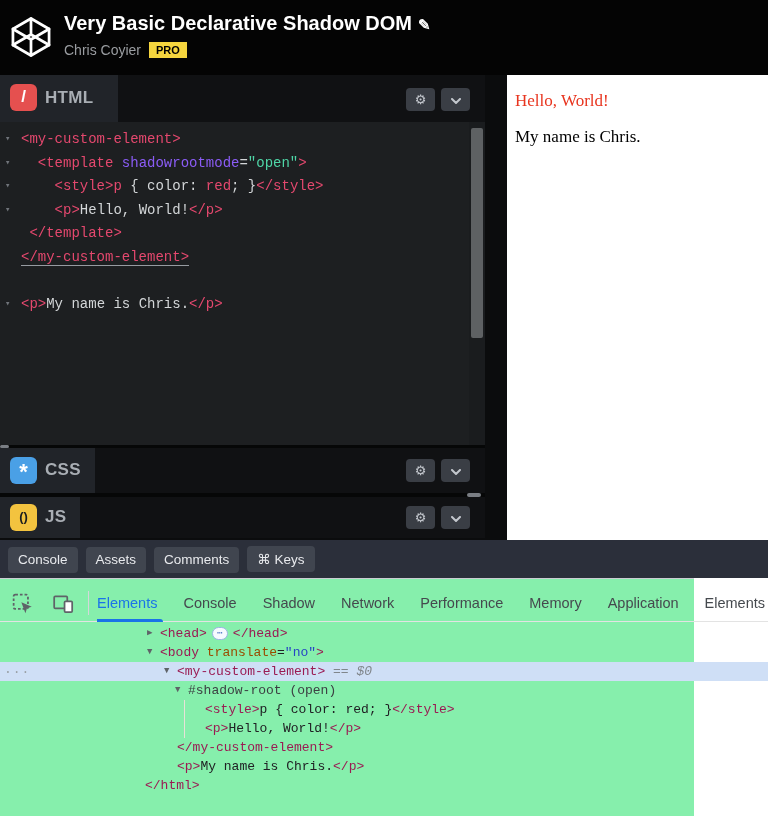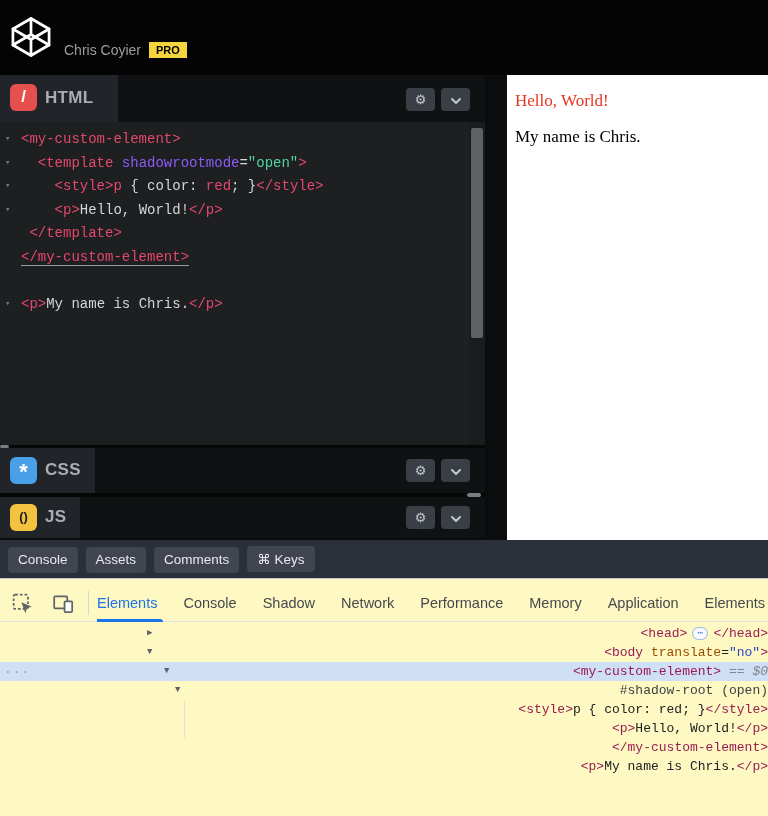--- a/index.html
+++ b/index.html
@@ -47,21 +47,21 @@
   .preview { position:absolute; left:507px; top:75px; width:261px; height:465px; background:#ffffff;
              font-family:"Liberation Serif", serif; font-size:17px; color:#000; }
   .preview p { margin:16px 8px; }
 
   
   .pen-footer { position:absolute; left:0; top:540px; width:768px; height:38px; background:#2b2f3a; }
   .pf-btn { display:inline-block; margin:6px 0 0 8px; height:26px; padding:0 10px; background:#40454f;
             border:none; border-radius:4px; color:#e8eaed; font-size:13.5px; font-family:"Liberation Sans",sans-serif; }
 
   
-  .devtools { position:absolute; left:0; top:578px; width:768px; height:238px; background:#fef9c3; border-top:1px solid #caccd1;text-align:right; }
+  .devtools { position:absolute; left:0; top:578px; width:694px; height:238px; background:#86efac; border-top:1px solid #caccd1; }
   .dt-toolbar { position:absolute; left:0; top:6px; width:768px; height:37px; border-bottom:1px solid #e3e3e3; }
   .dt-icon { position:absolute; top:8px; }
   .dt-sep { position:absolute; left:88px; top:6px; width:1px; height:24px; background:#d4d7da; }
   .dt-tabs { position:absolute; left:97px; top:0; right:0; height:37px; display:flex; gap:26px;
              align-items:center; overflow:hidden; }
   .dt-tab { position:relative; font-size:14.5px; color:#45494e; height:37px; line-height:37px; white-space:nowrap; }
   .dt-tab.active { color:#1a73e8; }
   .dt-tab.active::after { content:""; position:absolute; left:-6px; right:-6px; bottom:0; height:3px;
                           background:#1a73e8; border-radius:3px 3px 0 0; }
 
@@ -88,20 +88,21 @@
 <div id="stage">
 
   <div class="app-header">
     <svg class="logo" viewBox="0 0 100 100">
       <g fill="none" stroke="#ffffff" stroke-width="6.5" stroke-linejoin="round" stroke-linecap="round">
         <path d="M50 6 L93 31 V69 L50 94 L7 69 V31 Z"></path>
         <path d="M50 6 V44 M7 69 L50 44 L93 69"></path>
         <path d="M50 94 V56 M7 31 L50 56 L93 31"></path>
       </g>
     </svg>
+    <div class="pen-title"><span>Very Basic Declarative Shadow DOM</span><span class="pen-edit">✎</span></div>
     <div class="pen-sub"><span>Chris Coyier</span><span class="pro-badge">PRO</span></div>
   </div>
 
   <div class="main-dark"></div>
 
   <div class="panel-header" style="top:75px; height:47px;">
     <div class="panel-tab" style="width:118px;"></div>
     <div class="panel-icon" style="top:9px; background:#e5504f; color:#fff; font-size:17px; line-height:26px;">/</div>
     <div class="panel-label" style="top:13px;">HTML</div>
     <button class="mini-btn" style="left:406px; top:13px;">⚙</button>
@@ -189,16 +190,17 @@
     </div>
     <div class="dom-tree" id="dom-tree">
         <div class="dom-row" style="padding-left: 160px;"><span class="dom-arrow" style="left: 147px;">▶</span><span class="dt-t">&lt;head&gt;</span><span class="dt-pill">⋯</span><span class="dt-t">&lt;/head&gt;</span></div>
         <div class="dom-row" style="padding-left: 160px;"><span class="dom-arrow" style="left: 147px;">▼</span><span class="dt-t">&lt;body </span><span class="dt-a">translate</span><span class="dt-p">=</span><span class="dt-v">"no"</span><span class="dt-t">&gt;</span></div>
         <div class="dom-row sel" style="padding-left: 177px;"><span class="dom-gutter">...</span><span class="dom-arrow" style="left: 164px;">▼</span><span class="dt-t">&lt;my-custom-element&gt;</span><span class="dt-m"> == </span><span class="dt-mi">$0</span></div>
         <div class="dom-row" style="padding-left: 188px;"><span class="dom-arrow" style="left: 175px;">▼</span><span class="dt-sr">#shadow-root (open)</span></div>
         <div class="dom-row" style="padding-left: 205px;"><span class="dom-guide"></span><span class="dt-t">&lt;style&gt;</span><span class="dt-p">p { color: red; }</span><span class="dt-t">&lt;/style&gt;</span></div>
         <div class="dom-row" style="padding-left: 205px;"><span class="dom-guide"></span><span class="dt-t">&lt;p&gt;</span><span class="dt-p">Hello, World!</span><span class="dt-t">&lt;/p&gt;</span></div>
         <div class="dom-row" style="padding-left: 177px;"><span class="dt-t">&lt;/my-custom-element&gt;</span></div>
         <div class="dom-row" style="padding-left: 177px;"><span class="dt-t">&lt;p&gt;</span><span class="dt-p">My name is Chris.</span><span class="dt-t">&lt;/p&gt;</span></div>
+        <div class="dom-row" style="padding-left: 145px;"><span class="dt-t">&lt;/html&gt;</span></div>
       </div>
   </div>
 
 </div>
 
 </body></html>

